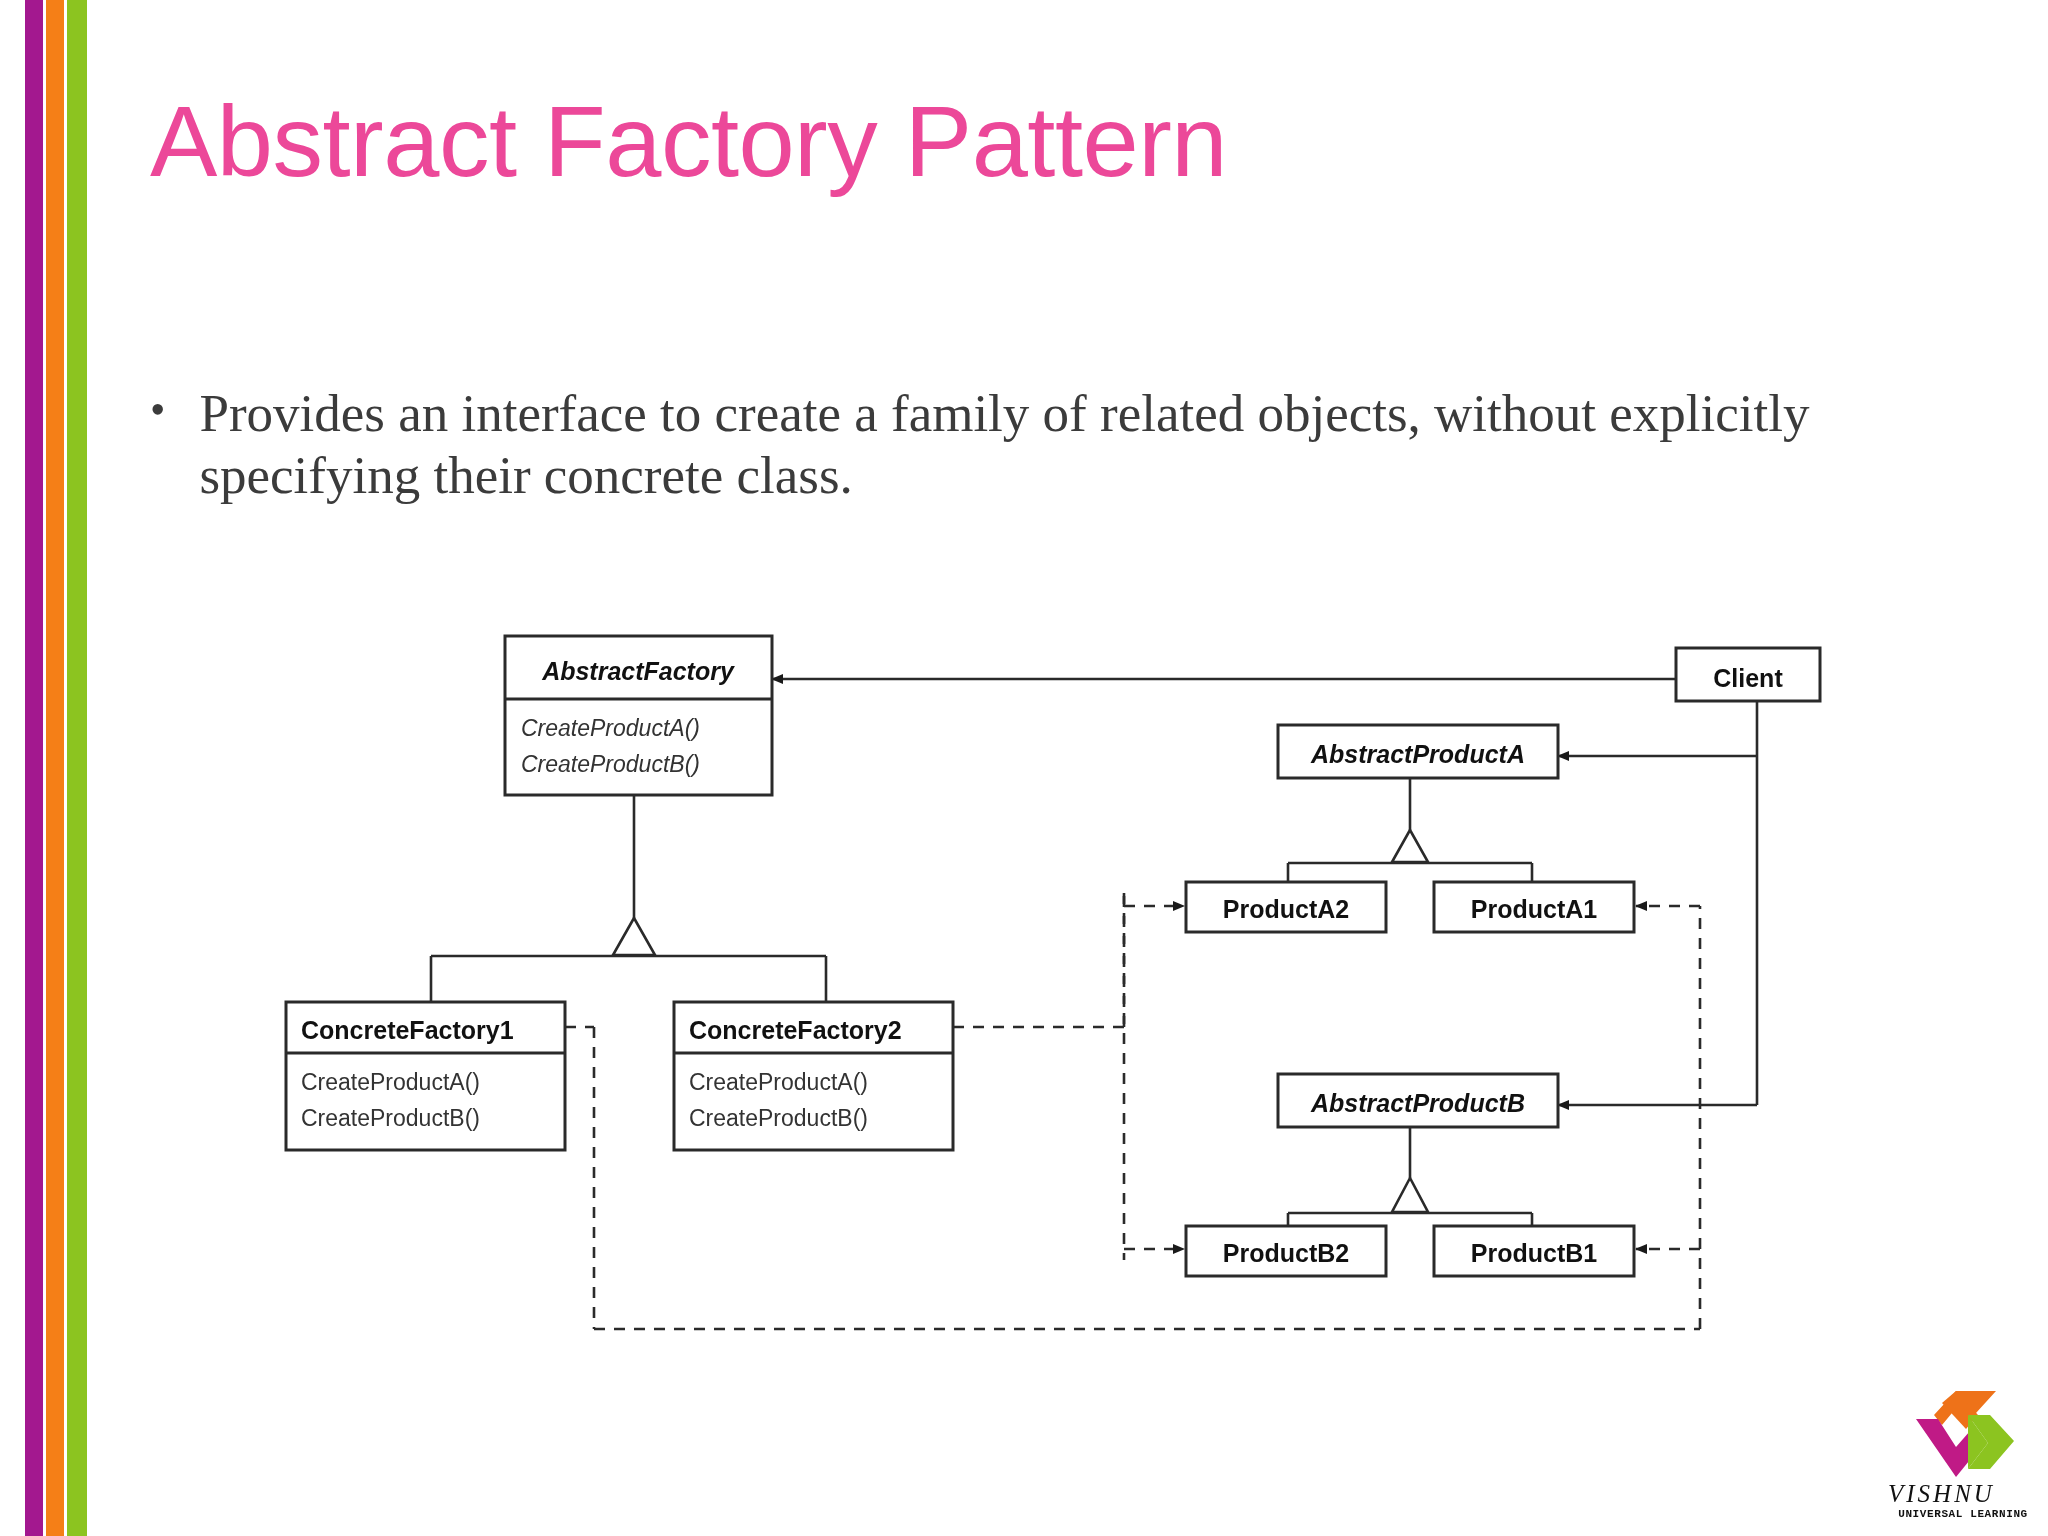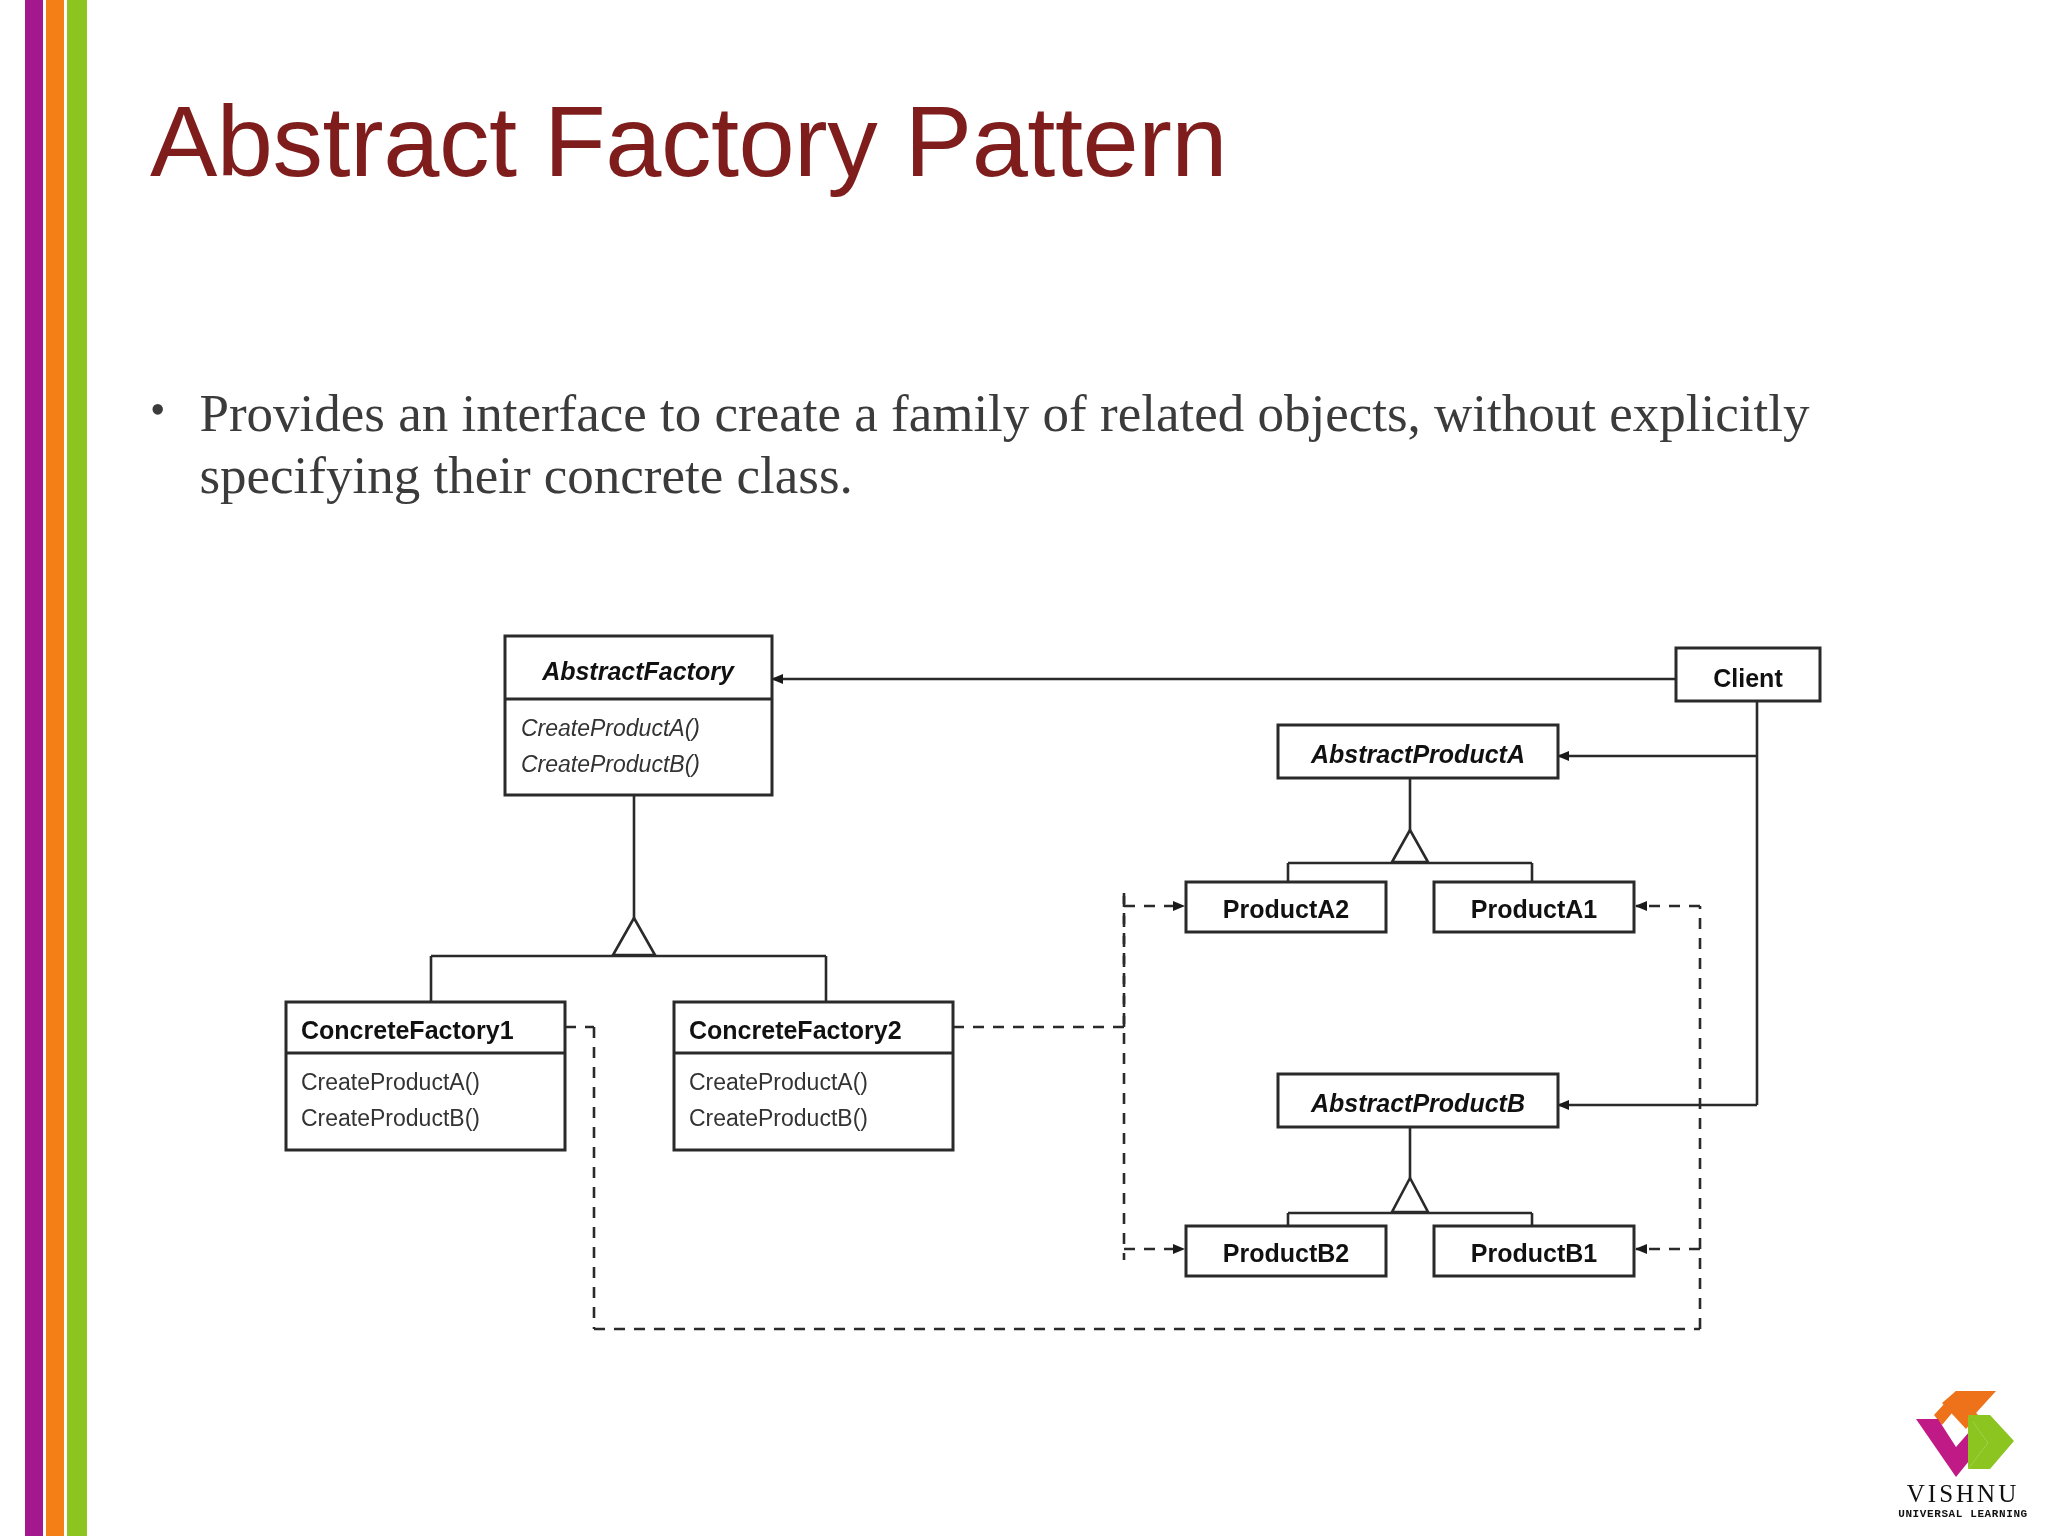--- a/index.html
+++ b/index.html
@@ -32,21 +32,21 @@
 
   
   .slide-title {
     position: absolute;
     left: 150px;
     top: 88px;
     font-family: "Liberation Sans", sans-serif;
     font-size: 101px;
     line-height: 1.05;
     font-weight: 400;
-    color: #7f1d1d;
+    color: #ec4899;
     letter-spacing: -0.5px;
     white-space: nowrap;
   }
 
   
   .bullet-row {
     position: absolute;
     left: 150px;
     top: 382px;
     width: 1760px;
@@ -87,26 +87,26 @@
     left: 1888px;
     top: 1385px;
     width: 150px;
     height: 146px;
   }
   .logo-mark { position: absolute; left: 20px; top: 0; width: 112px; height: 96px; }
   .logo-word {
     position: absolute;
     left: 0; top: 96px;
     width: 150px;
-    text-align: center;
     font-family: "Liberation Serif", serif;
     font-size: 25px;
     letter-spacing: 3px;
     color: #111111;
     line-height: 1;
+    font-style: italic;
   }
   .logo-tag {
     position: absolute;
     left: 0; top: 124px;
     width: 150px;
     text-align: center;
     font-family: Liberation Mono, monospace;
     font-weight: bold;
     font-size: 11px;
     letter-spacing: 0.6px;

